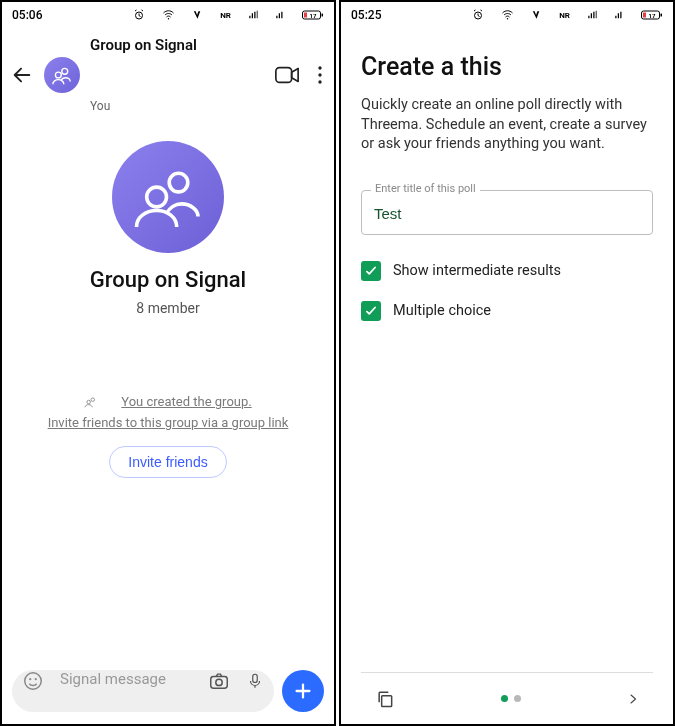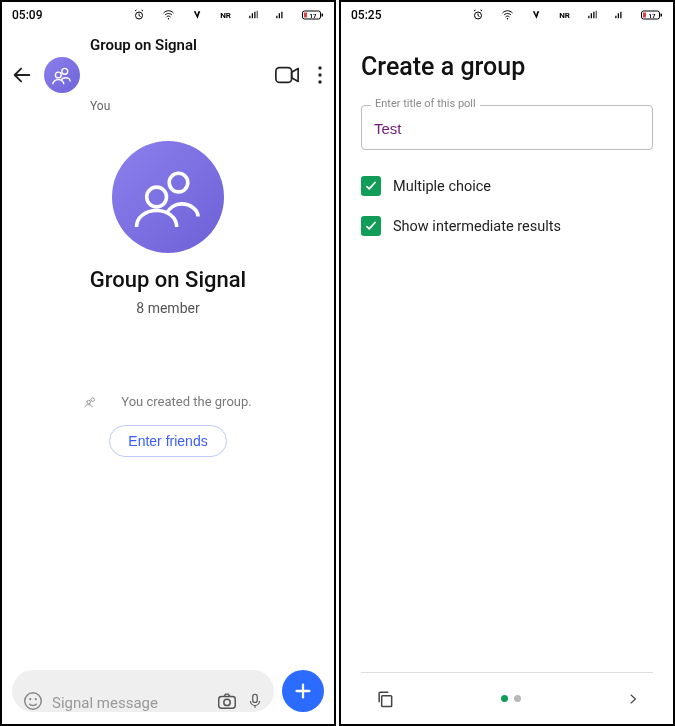--- a/index.html
+++ b/index.html
@@ -65,21 +65,21 @@
   }
   .group-name { font-size:22px; font-weight:500; color:#111; margin-top:6px;}
   .member-count { font-size:14px; color:#555; }
 
   .system-msgs {
     margin-top: 70px;
     display:flex;flex-direction:column;align-items:center;gap:6px;
     padding: 0 24px;
     text-align:center;
   }
-  .sys-line { font-size:13px; color:#7a7a7a; display:flex; gap:23px; align-items:center; justify-content:center; }
+  .sys-line { font-size:13px; color:#7a7a7a; display:flex; gap:23px; align-items:center; justify-content:center;text-decoration:underline; }
   .sys-line.sub { font-size:13px; }
   .invite-btn {
     margin-top:10px;
     border:1.5px solid #bfc9ff;
     color:#3a5cff;
     background:#fff;
     border-radius:20px;
     padding:7px 18px;
     font-size:14px;
     font-weight:500;
@@ -89,49 +89,49 @@
   .compose {
     margin-top:auto;
     display:flex; align-items:center; gap:8px;
     padding: 10px 10px 12px;
   }
   .compose-input {
     flex:1;
     background:#efefef;
     border-radius:22px;
     height:42px;
-    display:flex;align-items:flex-end;
+    display:flex;align-items:flex-start;
     padding:0 10px;
-    gap:8px;
+    gap:16px;
     color:#999;
     font-size:15px;
   }
   .compose-input .ph { flex:1; }
   .fab {
     width:42px;height:42px;border-radius:50%;
     background:#2b6bff;
     display:flex;align-items:center;justify-content:center;
   }
 
   
   .poll-wrap { padding: 18px 20px 0; display:flex;flex-direction:column; flex:1; }
   .poll-title { font-size:25px; font-weight:500; color:#111; margin-top:6px; }
   .poll-desc { font-size:14.5px; color:#333; margin-top:14px; line-height:1.35; }
 
   .field-wrap {
-    margin-top:24px;
+    margin-top:36px;
     position:relative;
   }
   .field-wrap input {
     width:100%;
     border:1.5px solid #bdbdbd;
     border-radius:4px;
     padding:14px 12px 12px;
     font-size:15px;
-    color:#701a75;
+    color:#14532d;
     outline:none;
   }
   .field-label {
     position:absolute;
     top:-8px; left:10px;
     background:#fff;
     padding:0 4px;
     font-size:11px;
     color:#8a8a8a;
   }
@@ -161,21 +161,21 @@
   .dot.active { background:#0f9d58; }
   .dot.inactive { background:#b8b8b8; }
 
   svg { display:block; }
 </style>
 </head>
 <body>
 
 <div class="phone">
   <div class="status-bar">
-    <span>05:09</span>
+    <span>05:06</span>
     <span class="status-icons">
       <svg width="12" height="12" viewBox="0 0 24 24">
           <circle cx="12" cy="13" r="7" fill="none" stroke="#000" stroke-width="2"></circle>
           <path d="M4 4l3-2M20 4l-3-2M12 9v4l3 2" stroke="#000" stroke-width="2" fill="none"></path>
         </svg>
       <svg width="13" height="12" viewBox="0 0 24 24">
           <path d="M2 8c6-6 14-6 20 0M5 12c4-4 10-4 14 0M8 16c2.5-2.5 5.5-2.5 8 0" stroke="#000" stroke-width="2" fill="none"></path>
           <circle cx="12" cy="19.5" r="1.5" fill="#000"></circle>
         </svg>
       <svg width="11" height="12" viewBox="0 0 24 24">
@@ -245,21 +245,22 @@
 
   <div class="system-msgs">
     <div class="sys-line">
       <svg width="14" height="14" viewBox="0 0 24 24">
           <circle cx="15" cy="8" r="3" fill="none" stroke="#888" stroke-width="1.5"></circle>
           <circle cx="8" cy="12" r="3" fill="none" stroke="#888" stroke-width="1.5"></circle>
           <path d="M2 21c0-2.5 2.5-4.5 6-4.5s6 2 6 4.5" fill="none" stroke="#888" stroke-width="1.5"></path>
         </svg>
       <span>You created the group.</span>
     </div>
-    <button class="invite-btn">Enter friends</button>
+    <div class="sys-line sub">Invite friends to this group via a group link</div>
+    <button class="invite-btn">Invite friends</button>
   </div>
 
   <div class="compose">
     <div class="compose-input">
       <svg width="22" height="22" viewBox="0 0 24 24">
           <circle cx="12" cy="12" r="9" fill="none" stroke="#888" stroke-width="1.6"></circle>
           <circle cx="9" cy="10" r="1.2" fill="#888"></circle>
           <circle cx="15" cy="10" r="1.2" fill="#888"></circle>
           <path d="M8 15c1 1.5 2.5 2 4 2s3-.5 4-2" stroke="#888" stroke-width="1.6" fill="none"></path>
         </svg>
@@ -307,42 +308,43 @@
       <svg width="22" height="12" viewBox="0 0 44 24">
           <rect x="1" y="4" width="36" height="16" rx="4" fill="none" stroke="#000" stroke-width="2"></rect>
           <rect x="39" y="9" width="3" height="6" rx="1" fill="#000"></rect>
           <rect x="4" y="7" width="6" height="10" fill="#e04040"></rect>
           <text x="22" y="17" font-size="12" font-weight="700" fill="#000" text-anchor="middle">17</text>
         </svg>
     </span>
   </div>
 
   <div class="poll-wrap">
-    <div class="poll-title">Create a group</div>
+    <div class="poll-title">Create a this</div>
+    <div class="poll-desc">Quickly create an online poll directly with Threema. Schedule an event, create a survey or ask your friends anything you want.</div>
 
     <div class="field-wrap">
       <span class="field-label">Enter title of this poll</span>
       <input type="text" value="Test" style="">
     </div>
 
     <div class="check-row">
       <div class="checkbox">
         <svg width="14" height="14" viewBox="0 0 24 24">
             <path d="M5 13l4 4 10-11" stroke="#fff" stroke-width="3" fill="none" stroke-linecap="round" stroke-linejoin="round"></path>
           </svg>
       </div>
-      <span>Multiple choice</span>
+      <span>Show intermediate results</span>
     </div>
     <div class="check-row">
       <div class="checkbox">
         <svg width="14" height="14" viewBox="0 0 24 24">
             <path d="M5 13l4 4 10-11" stroke="#fff" stroke-width="3" fill="none" stroke-linecap="round" stroke-linejoin="round"></path>
           </svg>
       </div>
-      <span>Show intermediate results</span>
+      <span>Multiple choice</span>
     </div>
 
     <div class="bottom-bar">
       <div>
         <svg width="20" height="20" viewBox="0 0 24 24">
             <rect x="8" y="8" width="12" height="13" rx="1" fill="none" stroke="#444" stroke-width="1.8"></rect>
             <path d="M5 16V5a1 1 0 011-1h10" fill="none" stroke="#444" stroke-width="1.8"></path>
           </svg>
       </div>
       <div class="dots">

